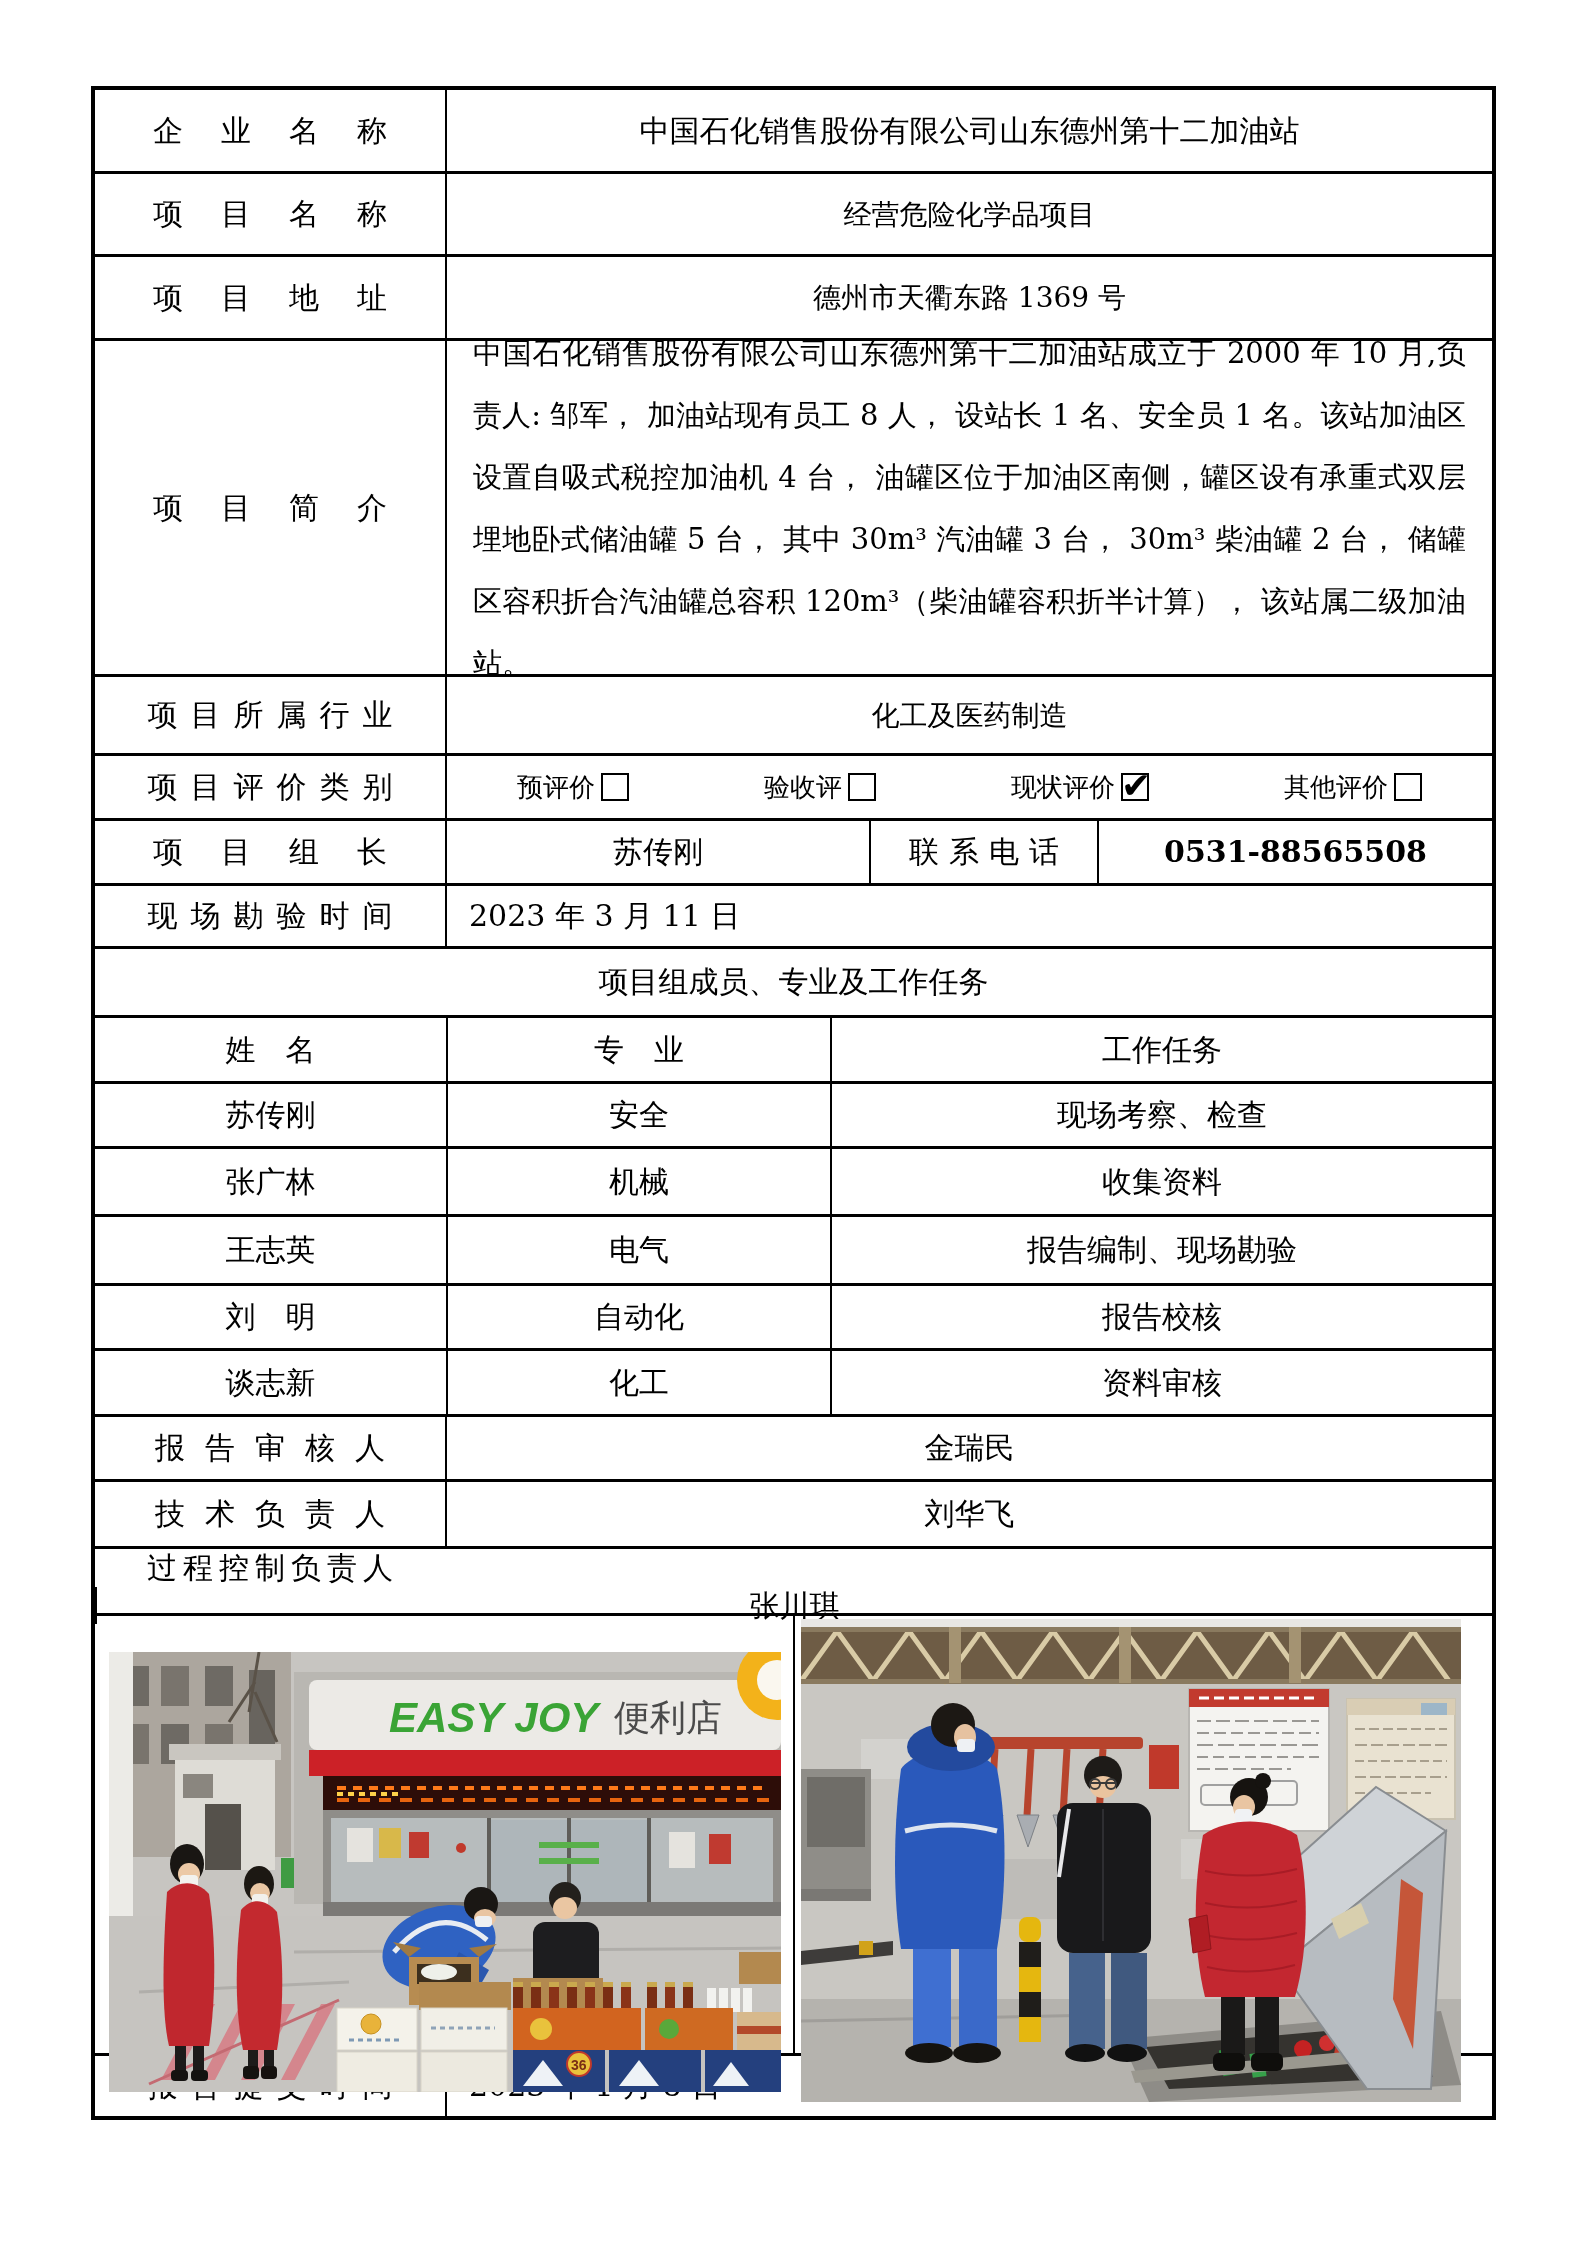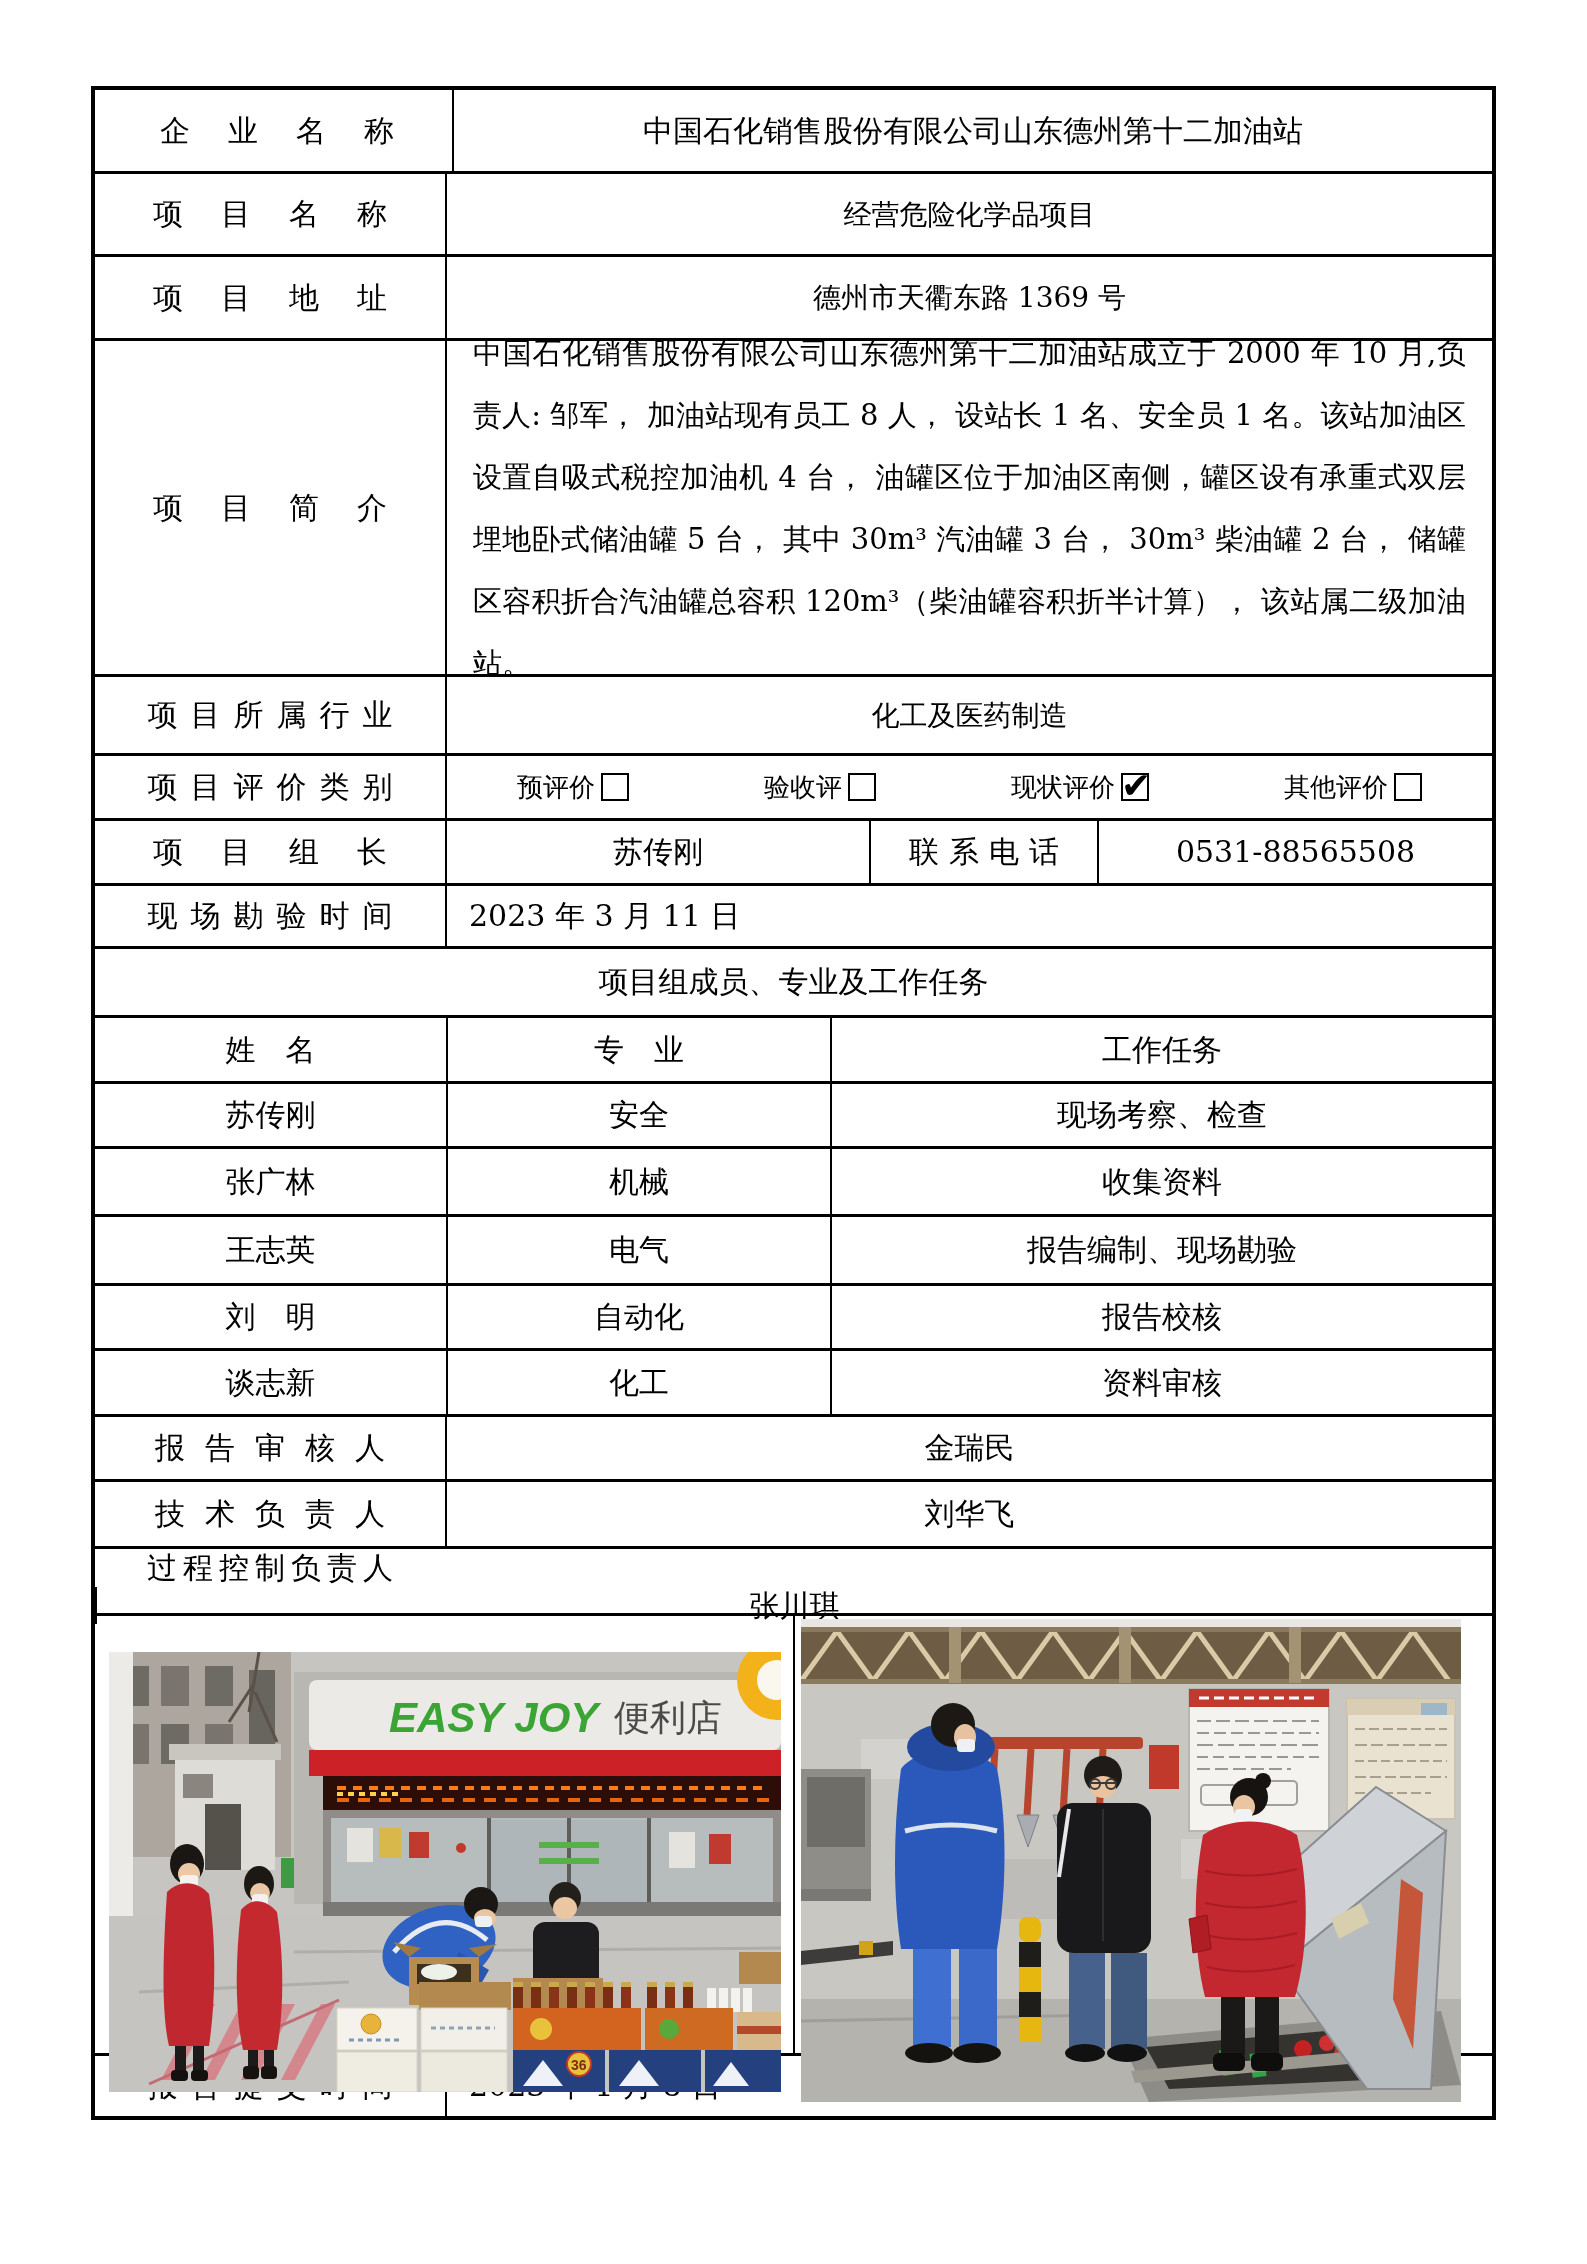--- a/index.html
+++ b/index.html
@@ -8,21 +8,21 @@
   .doc-table{position:absolute;left:91px;top:86px;width:1405px;border:4px solid #000;background:#fff;box-sizing:border-box;}
   .trow{display:flex;border-top:3px solid #000;box-sizing:border-box;align-items:stretch;}
   .trow.first{border-top:none;}
   .cell{box-sizing:border-box;display:flex;align-items:center;justify-content:center;font-size:30px;line-height:1.25;}
   .cell.bl{border-left:2px solid #000;}
   .lab{width:350px;flex:none;}
   .val{flex:1;}
   .val.left{justify-content:flex-start;padding-left:22px;}
   .c-name{width:424px;flex:none;}
   .c-phl{width:228px;flex:none;}
-  .c-phv{flex:1;}
+  .c-phv{flex:1;font-weight:bold;}
   .mc1{width:351px;flex:none;}
   .mc2{width:384px;flex:none;}
   .mc3{flex:1;}
   
   .lsp4{letter-spacing:38px;margin-right:-38px;}
   .lsp4s{letter-spacing:10px;margin-right:-10px;}
   .lsp5{letter-spacing:20px;margin-right:-20px;}
   .lsp6{letter-spacing:13px;margin-right:-13px;}
   .lsp7{letter-spacing:6px;margin-right:-6px;}
   .intro-text{font-size:29px;line-height:62px;text-align:justify;padding:0 26px;width:100%;box-sizing:border-box;}
@@ -36,21 +36,21 @@
   .pcell-l{width:698px;flex:none;}
   .pcell-r{flex:1;border-left:2px solid #000;}
   .photo{position:absolute;display:block;}
 </style>
 </head>
 <body>
 
 <div class="page">
   <div class="doc-table">
 
-    <div class="trow first" style="height:81px;padding-left:7px;">
+    <div class="trow first" style="height:81px;">
       <div class="cell lab">
           <span class="lsp4">企业名称</span>
         </div>
       <div class="cell val bl">中国石化销售股份有限公司山东德州第十二加油站</div>
     </div>
 
     <div class="trow" style="height:83px;">
       <div class="cell lab">
           <span class="lsp4">项目名称</span>
         </div>

